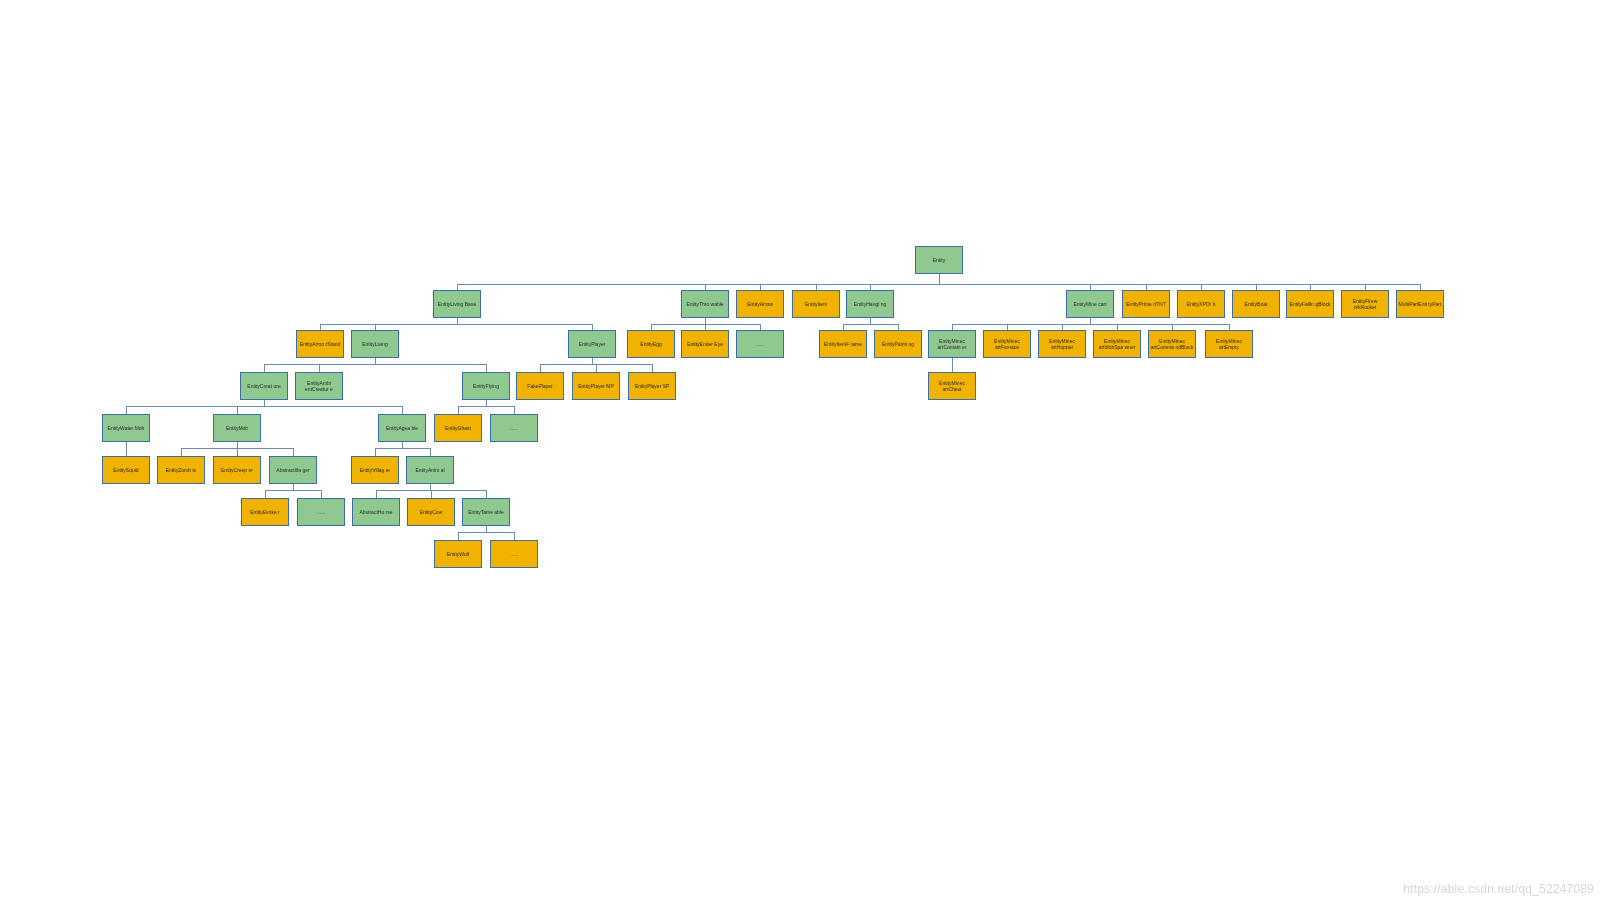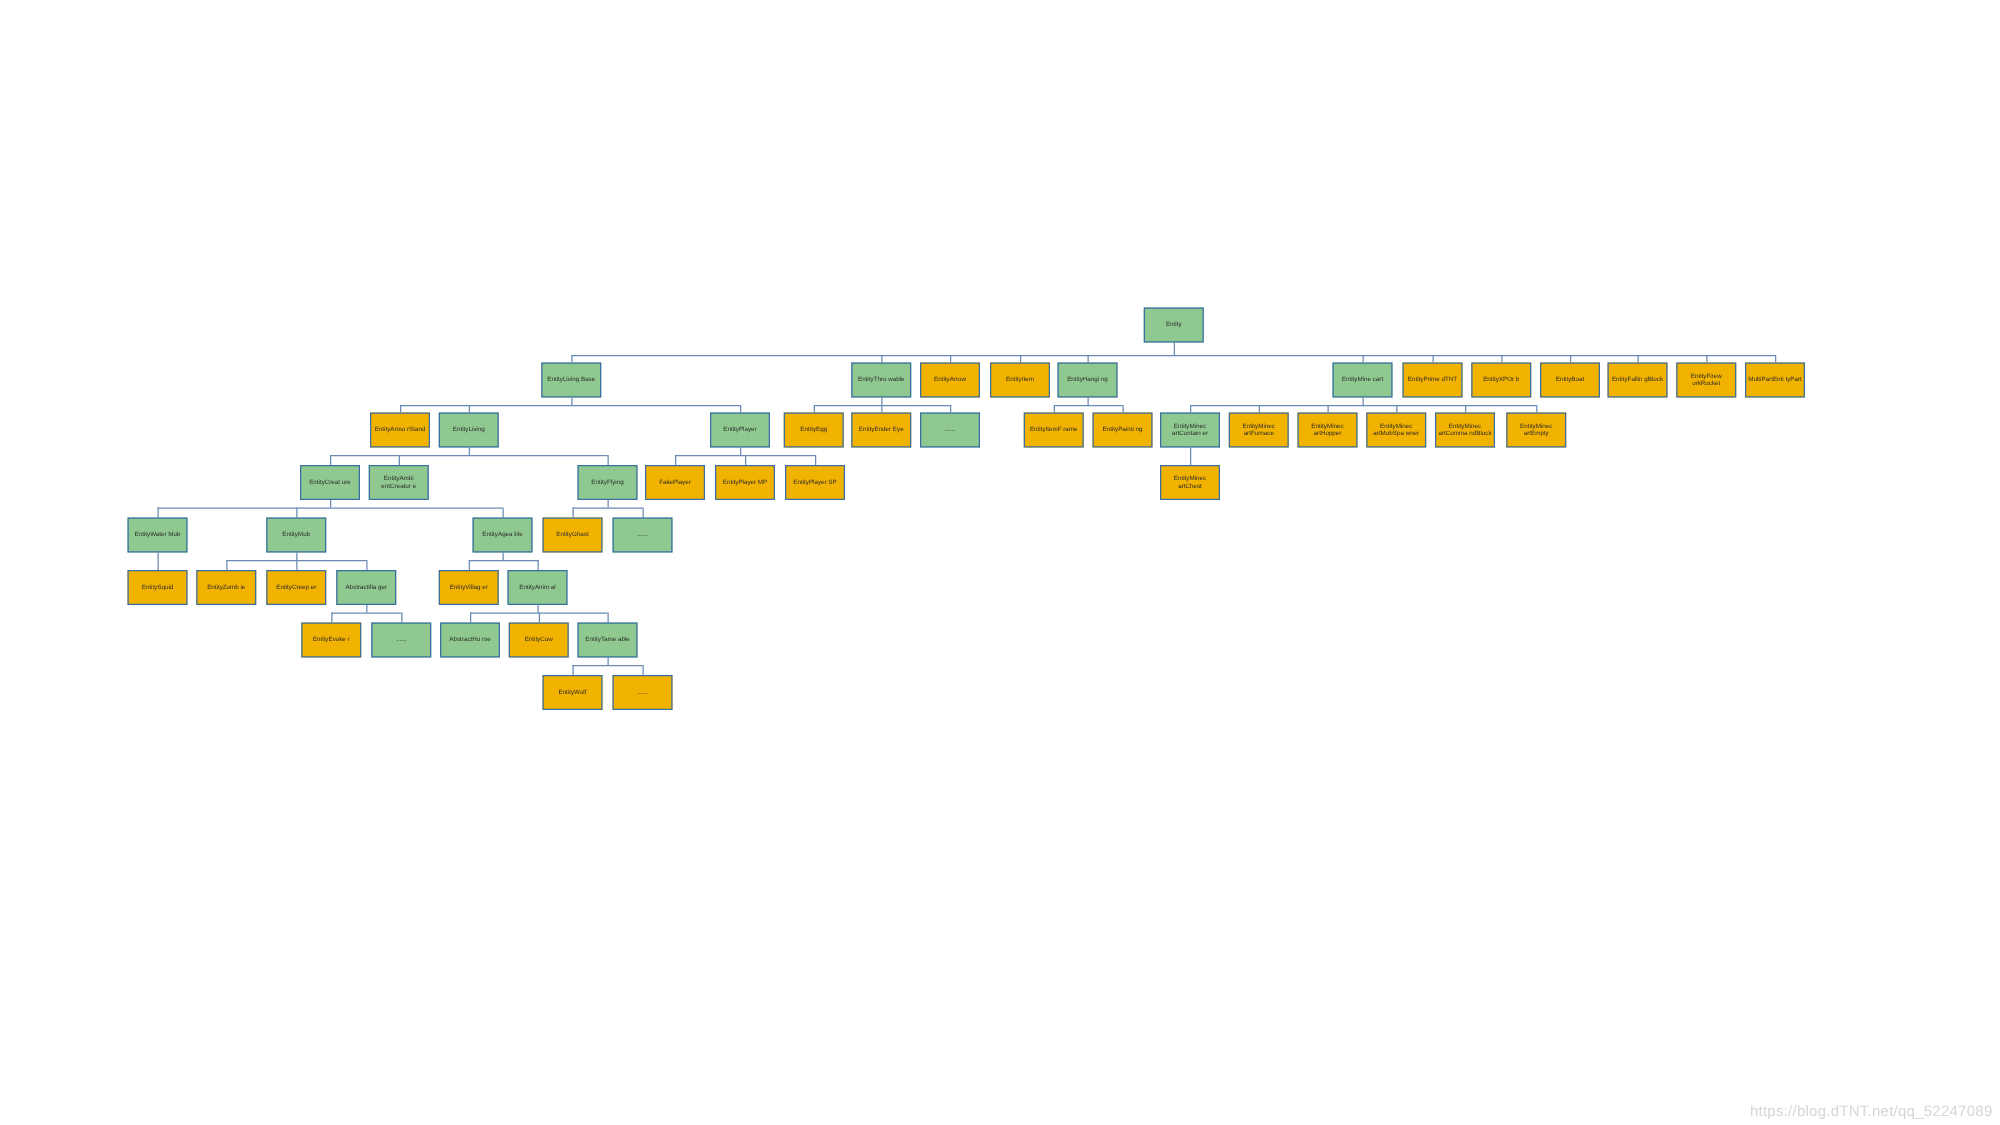--- a/index.html
+++ b/index.html
@@ -270,14 +270,14 @@
       <span>EntityTame able</span>
     </div>
 
 <div class="node orange" style="left:434px;top:540px">
       <span>EntityWolf</span>
     </div>
 <div class="node orange" style="left:490px;top:540px">
       <span>......</span>
     </div>
 
-<div class="watermark"><span>https://blog.dTNT.net/qq_52247089</span></div>
+<div class="watermark"><span>https://able.csdn.net/qq_52247089</span></div>
 </div>
 
 </body></html>

